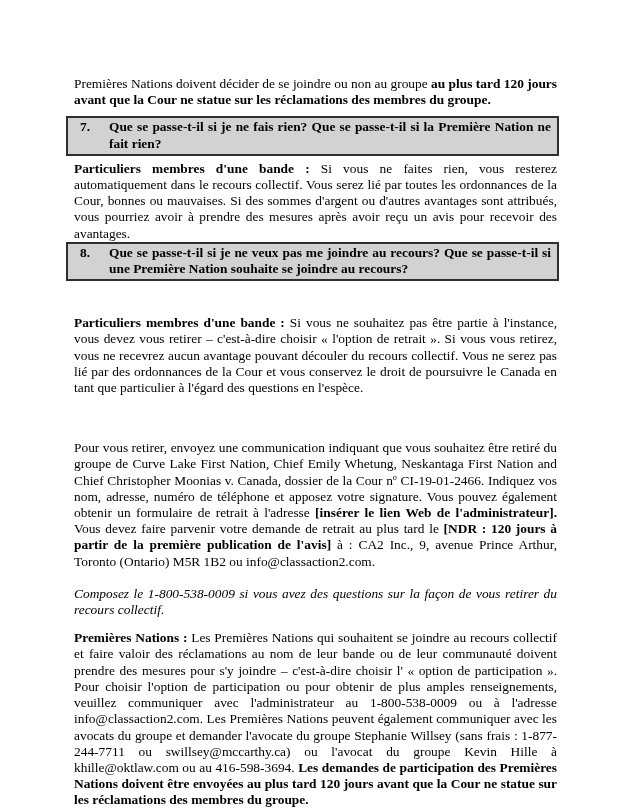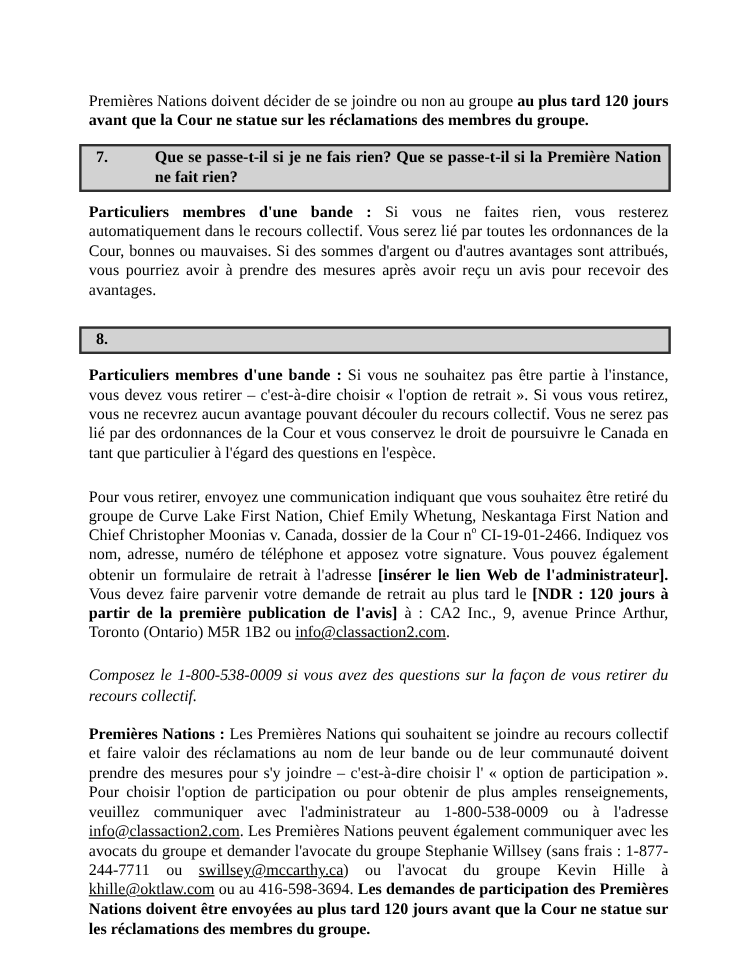--- a/index.html
+++ b/index.html
@@ -14,68 +14,68 @@
     box-sizing: border-box;
     padding: 76px 67px 26px 74px;
     background: var(--page-bg, #ffffff);
     color: var(--text-color, #000000);
     font-family: "Liberation Serif", "DejaVu Serif", serif;
     font-size: 13.4px;
     line-height: 16.2px;
     display: flex;
     flex-direction: column;
     overflow: hidden;
-    justify-content: space-between;
   }
   .para {
     margin: 0 0 9px 0;
     text-align: justify;
   }
-  .para.tight { margin-bottom: 18px; }
-  .para.gap-lg { margin-bottom: 16px; }
+  .para.tight { margin-bottom: 0; }
+  .para.gap-lg { margin-bottom: 16px; margin-top: 28px; }
   .para.gap-md { margin-bottom: 12px; font-style: italic; }
   .para.last { margin-bottom: 0; }
   .qbox {
     display: flex;
     align-items: flex-start;
     background: var(--box-bg, #d2d2d2);
     border: 2px solid var(--box-border, #2f2f2f);
     margin: 0 -2px 6px -8px;
     padding: 1px 6px 2px 0;
     font-weight: bold;
   }
   .qbox.mb-sm { margin-bottom: 5px; }
   .qnum {
     flex: 0 0 41px;
     box-sizing: border-box;
     padding-left: 12px;
   }
-  .qtext { flex: 1; text-align: justify; margin-left: 20px; }
+  .qtext { flex: 1; text-align: justify; }
   .run-b { font-weight: bold; }
   .run-i { }
-  .run-l { text-decoration: underline; }
+  .run-l { }
   .run-s { vertical-align: super; font-size: 0.62em; line-height: 0; }
 </style>
 </head>
 <body>
 
 <div class="page">
 
   <p class="para tight" style="margin-bottom:8px"><span>Premières Nations doivent décider de se joindre ou non au groupe </span><span class="run-b">au plus tard 120 jours avant que la Cour ne statue sur les réclamations des membres du groupe.</span></p>
 
   <div class="qbox mb-sm">
     <span class="qnum">7.</span>
     <span class="qtext">Que se passe-t-il si je ne fais rien? Que se passe-t-il si la Première Nation ne fait rien?</span>
   </div>
 
   <p class="para tight"><span class="run-b">Particuliers membres d'une bande :</span><span> Si vous ne faites rien, vous resterez automatiquement dans le recours collectif. Vous serez lié par toutes les ordonnances de la Cour, bonnes ou mauvaises. Si des sommes d'argent ou d'autres avantages sont attribués, vous pourriez avoir à prendre des mesures après avoir reçu un avis pour recevoir des avantages.</span></p>
 
 
   <div class="qbox">
     <span class="qnum">8.</span>
+    <span class="qtext">Que se passe-t-il si je ne veux pas me joindre au recours? Que se passe-t-il si une Première Nation souhaite se joindre au recours?</span>
   </div>
 
   <p class="para gap-lg"><span class="run-b">Particuliers membres d'une bande :</span><span> Si vous ne souhaitez pas être partie à l'instance, vous devez vous retirer – c'est-à-dire choisir « l'option de retrait ». Si vous vous retirez, vous ne recevrez aucun avantage pouvant découler du recours collectif. Vous ne serez pas lié par des ordonnances de la Cour et vous conservez le droit de poursuivre le Canada en tant que particulier à l'égard des questions en l'espèce.</span></p>
 
   <p class="para gap-lg"><span>Pour vous retirer, envoyez une communication indiquant que vous souhaitez être retiré du groupe de </span><span class="run-i">Curve Lake First Nation, Chief Emily Whetung, Neskantaga First Nation and Chief Christopher Moonias v. Canada,</span><span> dossier de la Cour n</span><span class="run-s">o</span><span> CI-19-01-2466. Indiquez vos nom, adresse, numéro de téléphone et apposez votre signature. Vous pouvez également obtenir un formulaire de retrait à l'adresse </span><span class="run-b">[insérer le lien Web de l'administrateur].</span><span> Vous devez faire parvenir votre demande de retrait au plus tard le </span><span class="run-b">[NDR : 120 jours à partir de la première publication de l'avis]</span><span> à : CA2 Inc., 9, avenue Prince Arthur, Toronto (Ontario) M5R 1B2 ou </span><span class="run-l">info@classaction2.com</span><span>.</span></p>
 
   <p class="para gap-md"><span>Composez le 1-800-538-0009 si vous avez des questions sur la façon de vous retirer du recours collectif.</span></p>
 
   <p class="para last"><span class="run-b">Premières Nations :</span><span> Les Premières Nations qui souhaitent se joindre au recours collectif et faire valoir des réclamations au nom de leur bande ou de leur communauté doivent prendre des mesures pour s'y joindre – c'est-à-dire choisir l' « option de participation ». Pour choisir l'option de participation ou pour obtenir de plus amples renseignements, veuillez communiquer avec l'administrateur au 1-800-538-0009 ou à l'adresse </span><span class="run-l">info@classaction2.com</span><span>. Les Premières Nations peuvent également communiquer avec les avocats du groupe et demander l'avocate du groupe Stephanie Willsey (sans frais : 1-877-244-7711 ou </span><span class="run-l">swillsey@mccarthy.ca</span><span>) ou l'avocat du groupe Kevin Hille à </span><span class="run-l">khille@oktlaw.com</span><span> ou au 416-598-3694. </span><span class="run-b">Les demandes de participation des Premières Nations doivent être envoyées au plus tard 120 jours avant que la Cour ne statue sur les réclamations des membres du groupe.</span></p>
 

